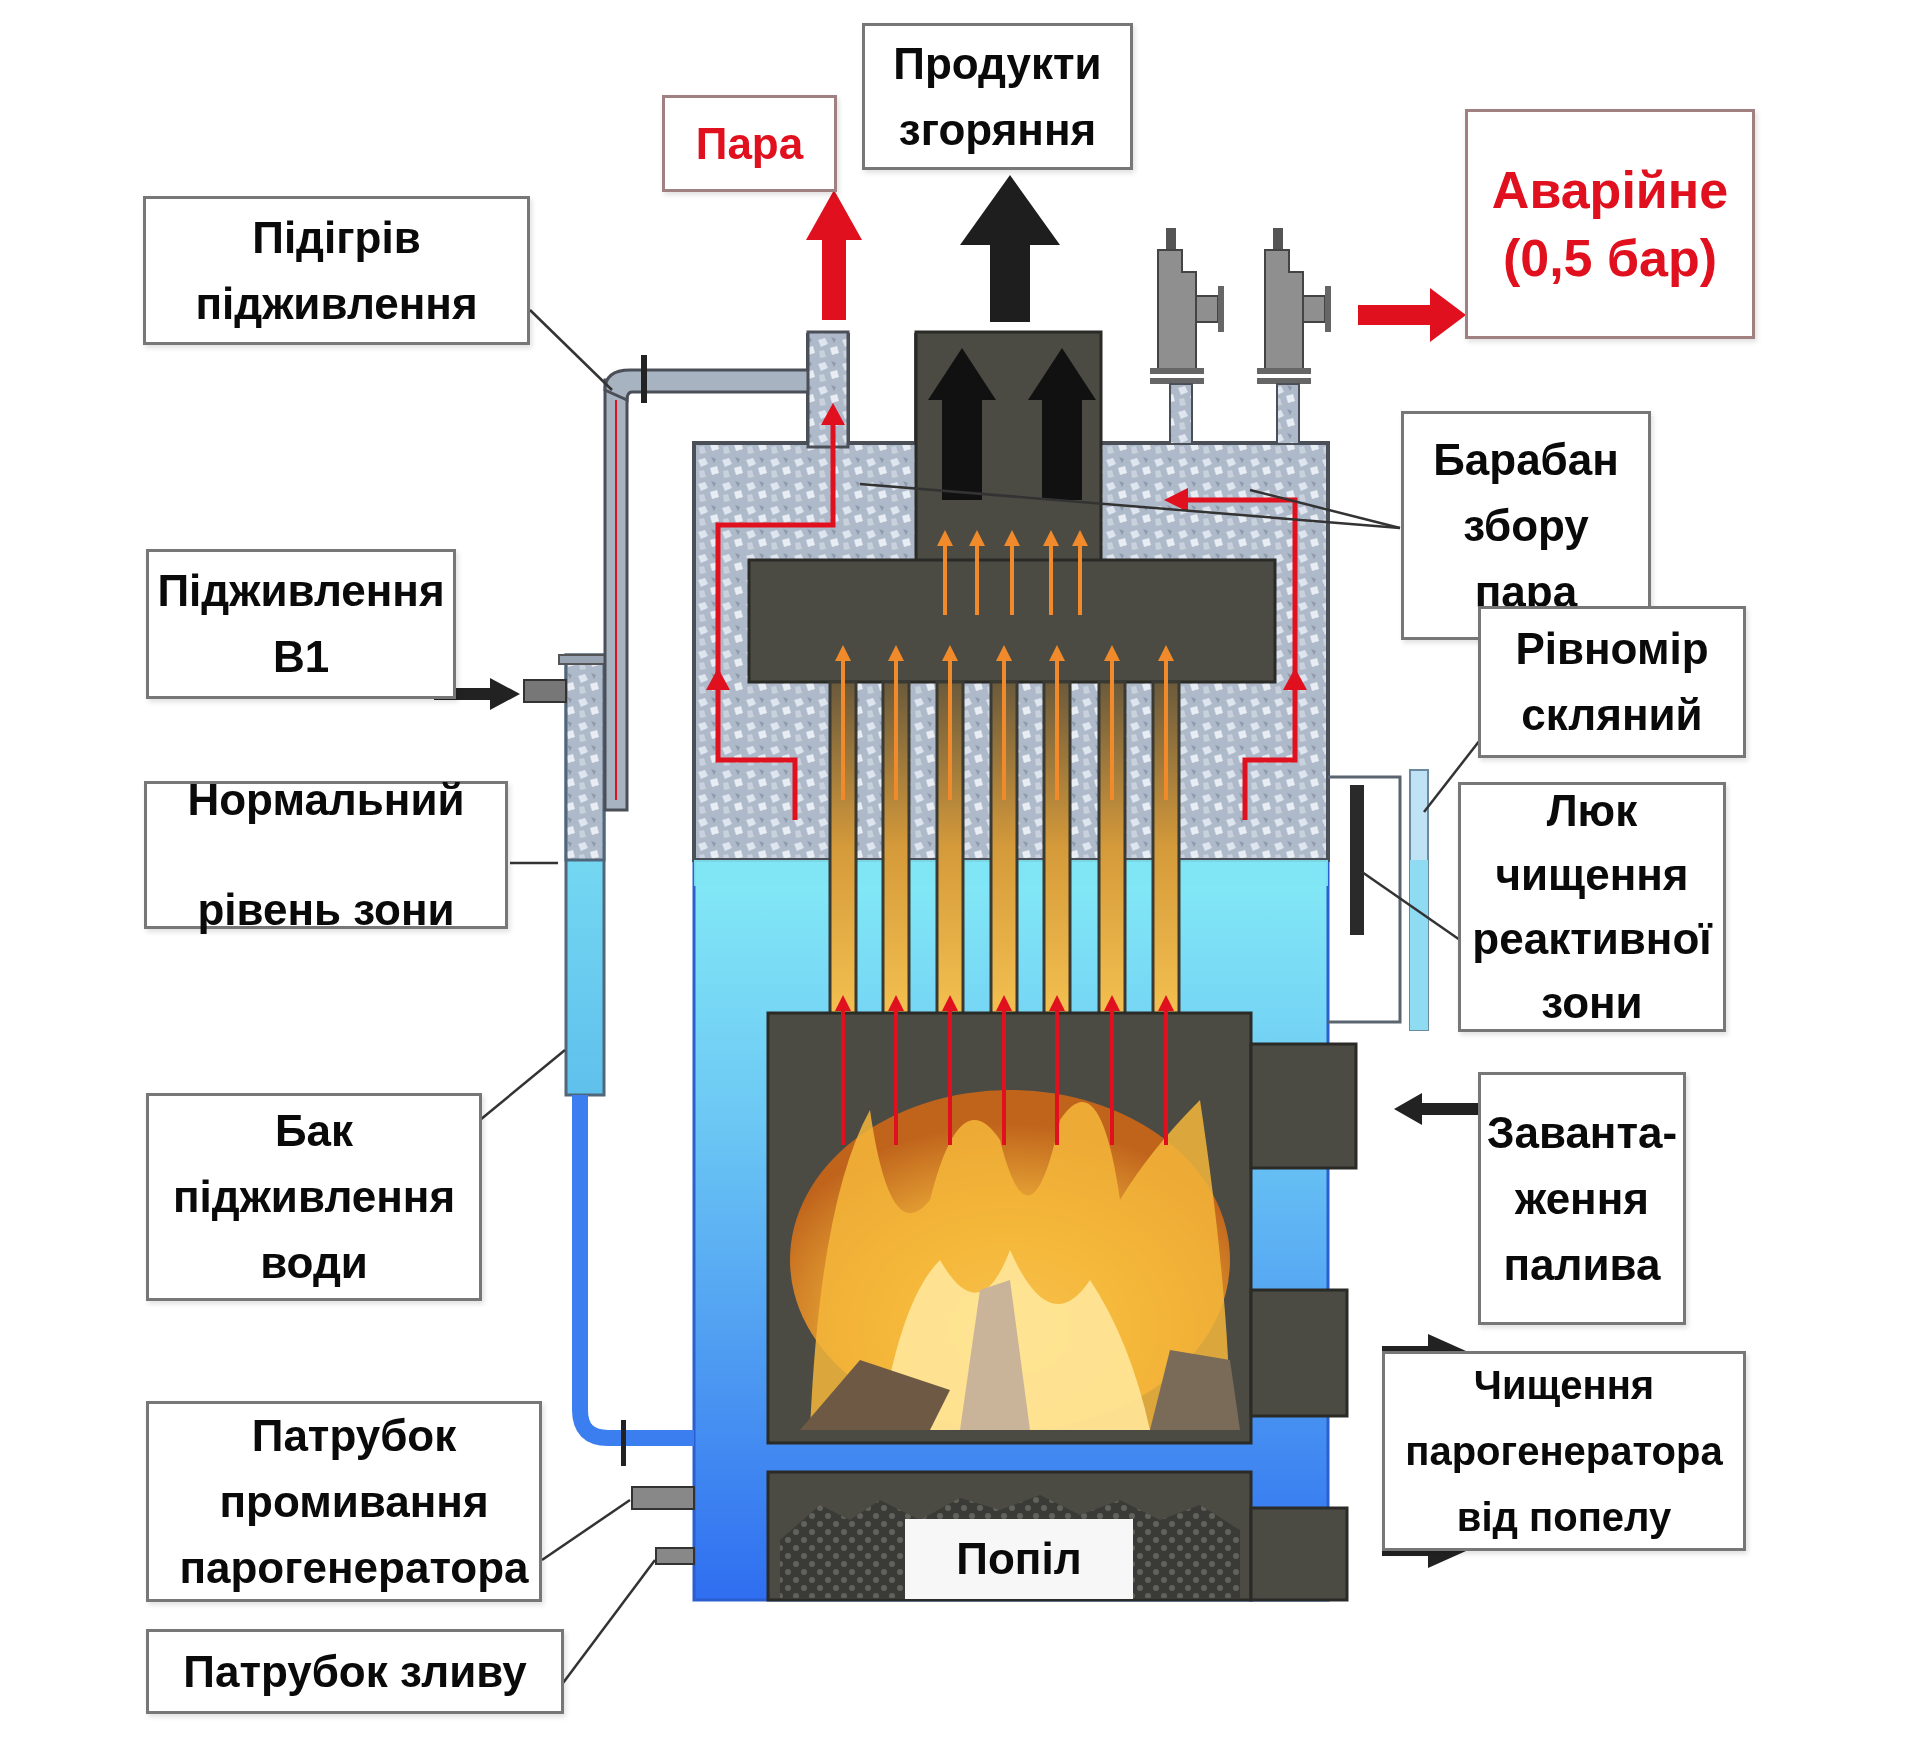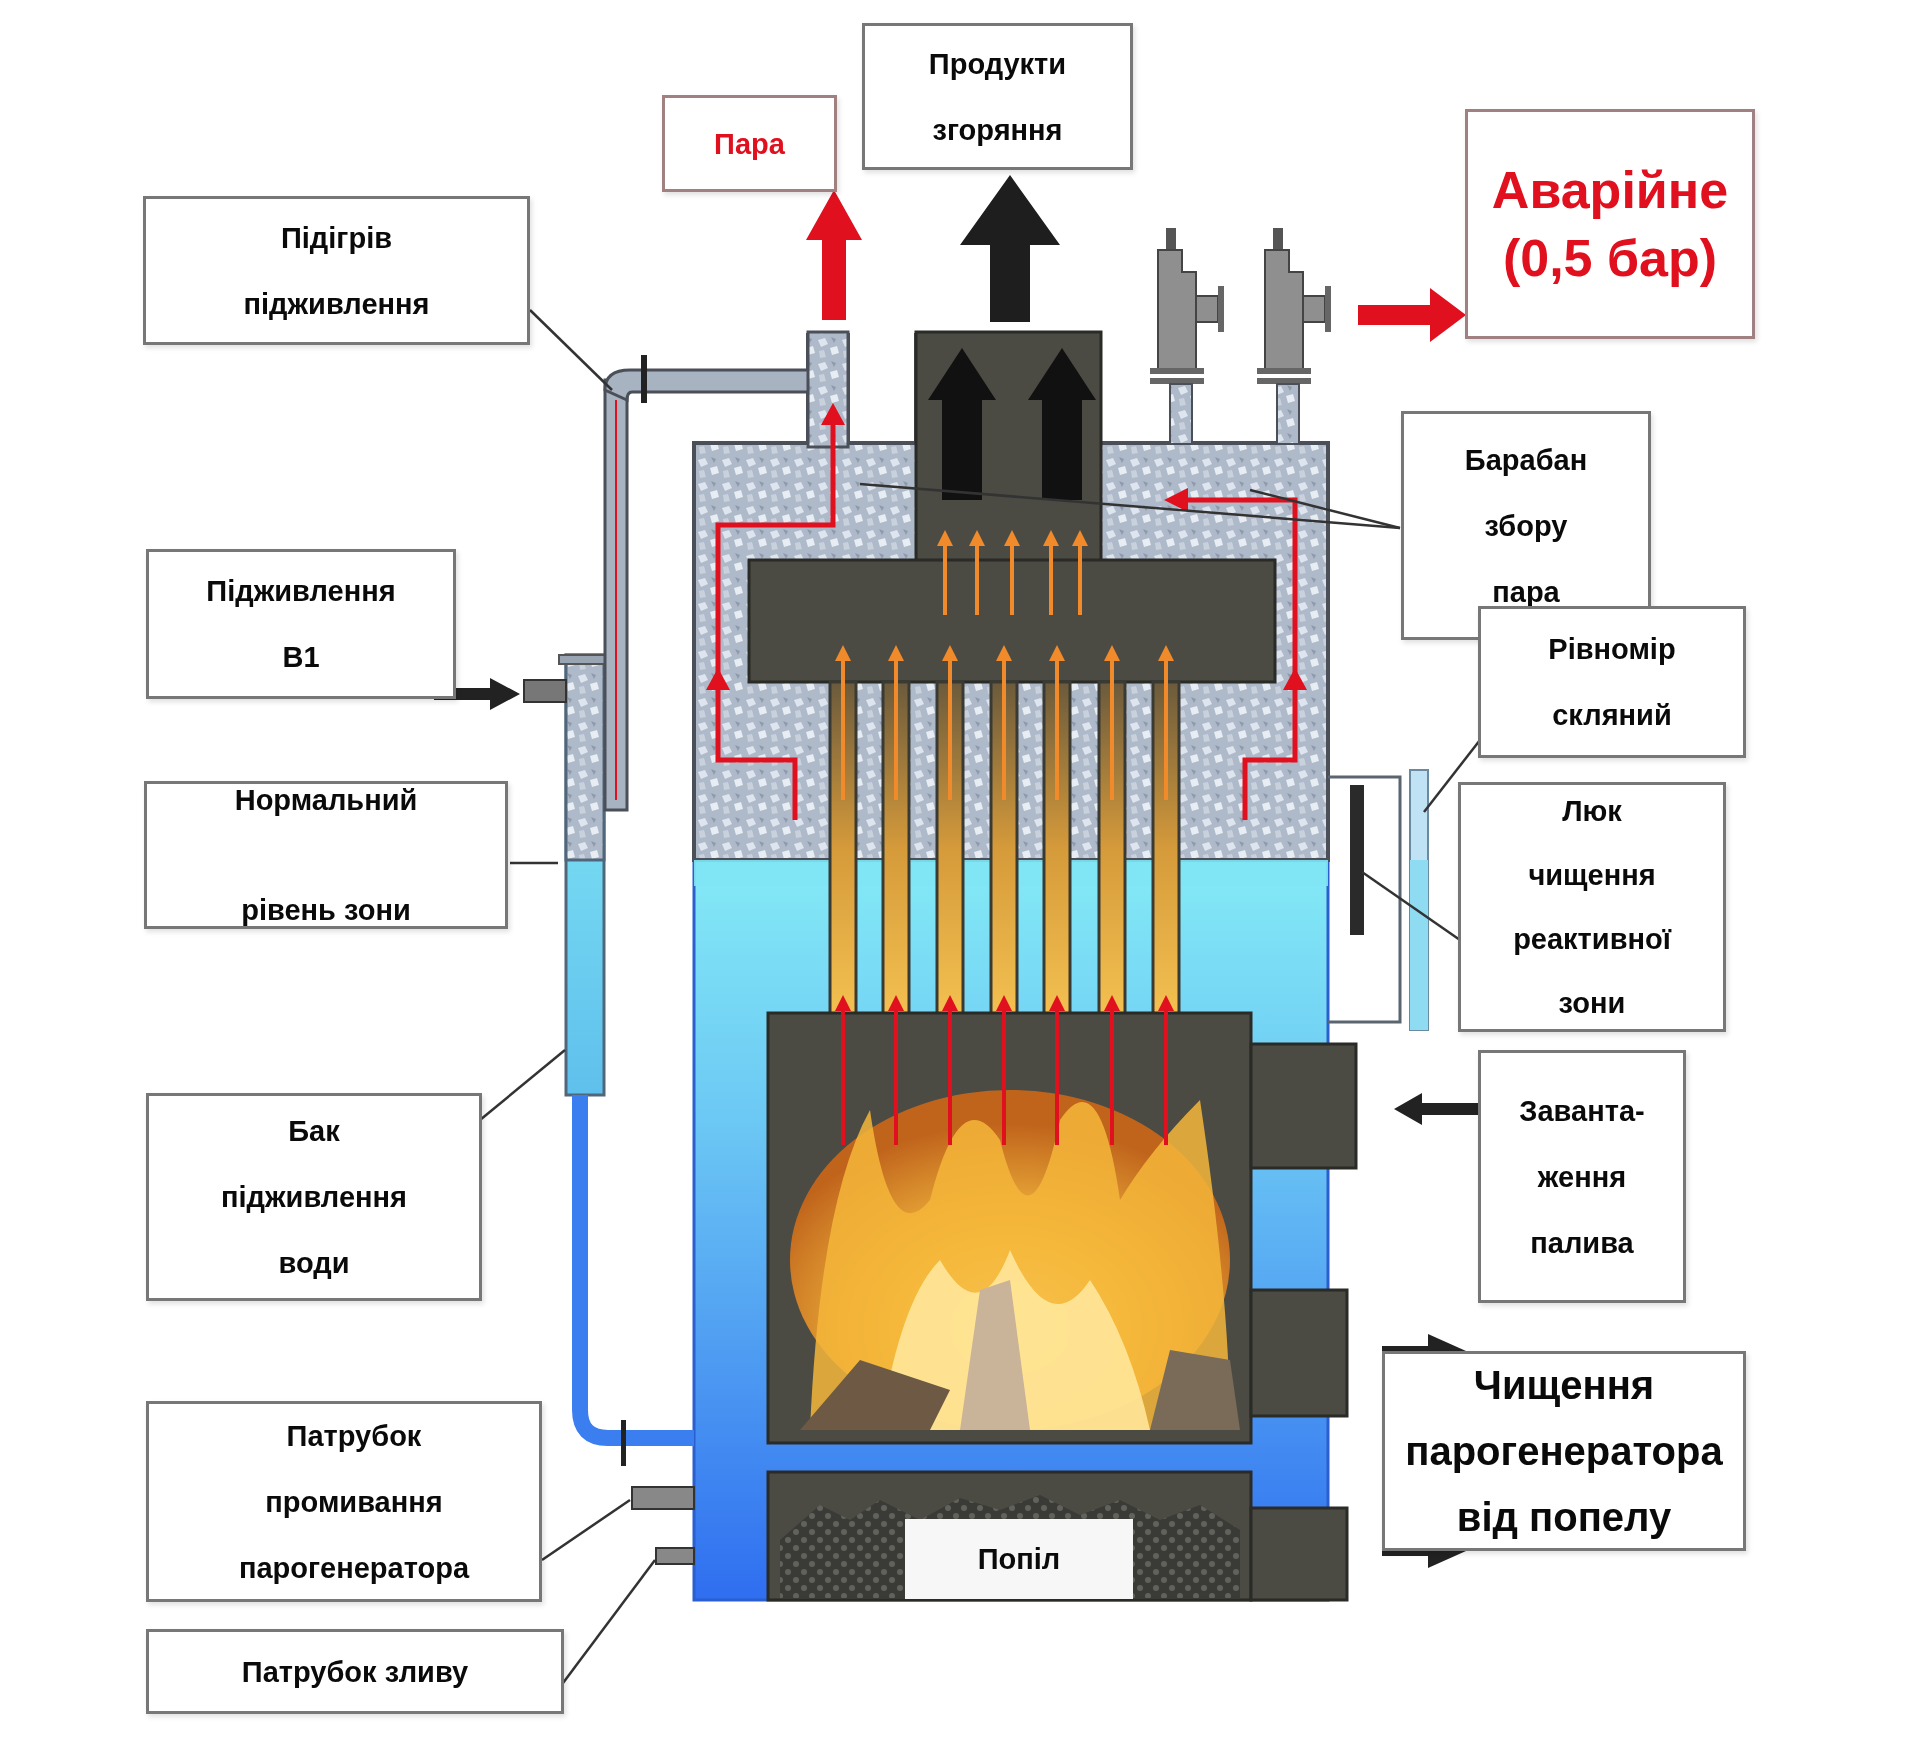--- a/index.html
+++ b/index.html
@@ -3,21 +3,21 @@
 <meta charset="utf-8">
 <style>
   html, body { margin: 0; padding: 0; background: #ffffff; }
   body { width: 1920px; height: 1759px; position: relative; overflow: hidden;
          font-family: "Liberation Sans", "DejaVu Sans", sans-serif; }
   #diagram { position: absolute; left: 0; top: 0; width: 1920px; height: 1759px; }
   .label-box {
     position: absolute; box-sizing: border-box; background: #ffffff;
     border: 3px solid #777777; box-shadow: 2px 3px 5px rgba(0,0,0,0.12);
     display: flex; flex-direction: column; align-items: center; justify-content: center;
-    text-align: center; color: #0a0a0a; font-weight: bold; font-size: 29px; line-height: 66px;
+    text-align: center; color: #0a0a0a; font-weight: bold; font-size: 44px; line-height: 66px;
   }
   .label-box.red { color: #e0101e; border-color: #a08080; }
   .label-box span { display: block; white-space: nowrap; }
 </style>
 </head>
 <body>
 
 <svg id="diagram" viewBox="0 0 1920 1759" xmlns="http://www.w3.org/2000/svg">
   <defs>
     <linearGradient id="waterGrad" x1="0" y1="0" x2="0" y2="1">
@@ -244,21 +244,21 @@
 <div class="label-box" style="left:144px;top:781px;width:364px;height:148px;gap:44px;">
     <span>Нормальний</span>
     <span>рівень зони</span>
   </div>
 <div class="label-box" style="left:1458px;top:782px;width:268px;height:250px;line-height:64px;">
     <span>Люк</span>
     <span>чищення</span>
     <span>реактивної</span>
     <span>зони</span>
   </div>
-<div class="label-box" style="left:1478px;top:1050px;width:208px;height:253px;">
+<div class="label-box" style="left:1478px;top:1072px;width:208px;height:253px;">
     <span>Заванта-</span>
     <span>ження</span>
     <span>палива</span>
   </div>
 <div class="label-box" style="left:146px;top:1093px;width:336px;height:208px;">
     <span>Бак</span>
     <span>підживлення</span>
     <span>води</span>
   </div>
 <div class="label-box" style="left:1382px;top:1351px;width:364px;height:200px;font-size:40px;">

